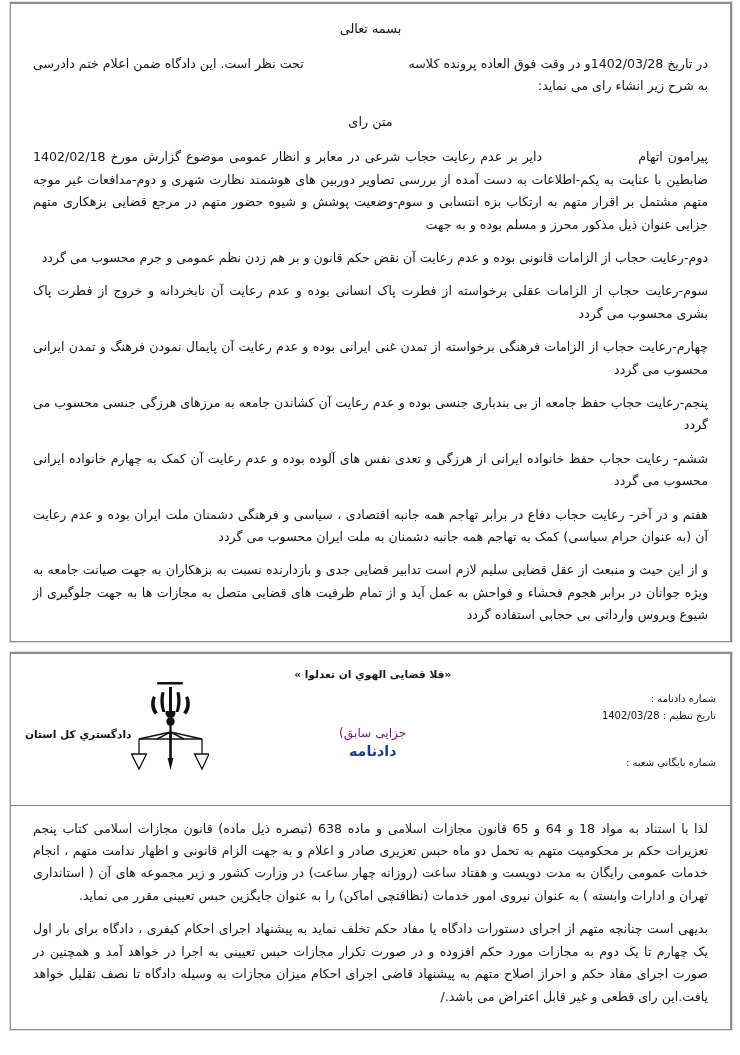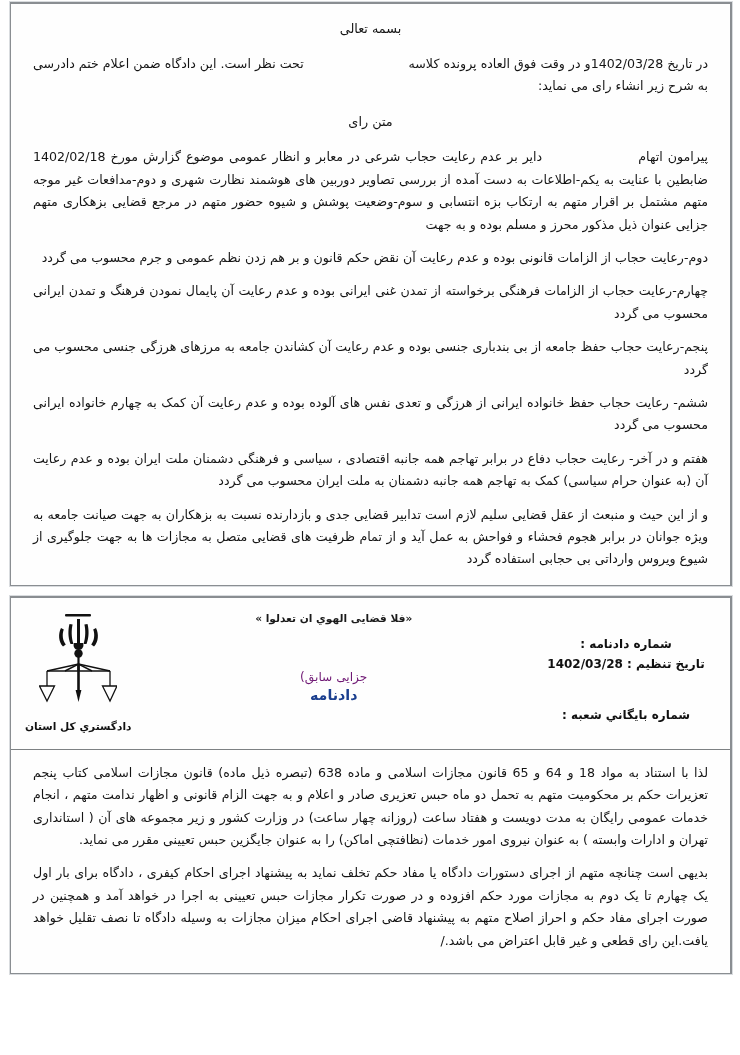--- a/index.html
+++ b/index.html
@@ -84,21 +84,20 @@
     flex-direction: row-reverse;
     align-items: stretch;
     padding: 10px 14px 6px 14px;
     border-bottom: 1px solid #7d8183;
     min-height: 152px;
     box-sizing: border-box;
   }
   .lh-emblem {
     flex: 0 0 104px;
     display: flex;
-    flex-direction: column;
     align-items: center;
     justify-content: flex-start;
     padding-top: 4px;
   }
   .emblem-svg { display: block; }
   .lh-org {
     font-size: 10.6px;
     font-weight: bold;
     margin-top: 2px;
     white-space: nowrap;
@@ -129,24 +128,24 @@
     font-size: 14.2px;
     font-weight: bold;
     color: #1b3f8f;
     letter-spacing: 0.3px;
   }
 
   .lh-fields {
     flex: 0 0 180px;
     display: flex;
     flex-direction: column;
-    align-items: center;
+    align-items: flex-start;
     padding-top: 26px;
-    font-size: 12px;
-    font-weight: bold;
+    font-size: 10px;
+    font-weight: normal;
     color: #111;
   }
   .lh-field {
     white-space: nowrap;
     line-height: 1.7;
   }
   .lh-field.gap { margin-top: 30px; }
 
   
   .lh-body {
@@ -172,20 +171,21 @@
 
     <p class="p center matn">متن رای</p>
 
     <p class="p">
       <span>پیرامون اتهام</span>
       <span class="blankfield"></span>
       <span>دایر بر عدم رعایت حجاب شرعی در معابر و انظار عمومی موضوع گزارش مورخ 1402/02/18 ضابطین با عنایت به یکم-اطلاعات به دست آمده از بررسی تصاویر دوربین های هوشمند نظارت شهری و دوم-مدافعات غیر موجه متهم مشتمل بر اقرار متهم به ارتکاب بزه انتسابی و سوم-وضعیت پوشش و شیوه حضور متهم در مرجع قضایی بزهکاری متهم جزایی عنوان ذیل مذکور محرز و مسلم بوده و به جهت</span>
     </p>
 
     <p class="p">دوم-رعایت حجاب از الزامات قانونی بوده و عدم رعایت آن نقض حکم قانون و بر هم زدن نظم عمومی و جرم محسوب می گردد</p>
+    <p class="p">سوم-رعایت حجاب از الزامات عقلی برخواسته از فطرت پاک انسانی بوده و عدم رعایت آن نابخردانه و خروج از فطرت پاک بشری محسوب می گردد</p>
     <p class="p">چهارم-رعایت حجاب از الزامات فرهنگی برخواسته از تمدن غنی ایرانی بوده و عدم رعایت آن پایمال نمودن فرهنگ و تمدن ایرانی محسوب می گردد</p>
     <p class="p">پنجم-رعایت حجاب حفظ جامعه از بی بندباری جنسی بوده و عدم رعایت آن کشاندن جامعه به مرزهای هرزگی جنسی محسوب می گردد</p>
     <p class="p">ششم- رعایت حجاب حفظ خانواده ایرانی از هرزگی و تعدی نفس های آلوده بوده و عدم رعایت آن کمک به چهارم خانواده ایرانی محسوب می گردد</p>
     <p class="p">هفتم و در آخر- رعایت حجاب دفاع در برابر تهاجم همه جانبه اقتصادی ، سیاسی و فرهنگی دشمنان ملت ایران بوده و عدم رعایت آن (به عنوان حرام سیاسی) کمک به تهاجم همه جانبه دشمنان به ملت ایران محسوب می گردد</p>
     <p class="p last">و از این حیث و منبعث از عقل قضایی سلیم لازم است تدابیر قضایی جدی و بازدارنده نسبت به بزهکاران به جهت صیانت جامعه به ویژه جوانان در برابر هجوم فحشاء و فواحش به عمل آید و از تمام ظرفیت های قضایی متصل به مجازات ها به جهت جلوگیری از شیوع ویروس وارداتی بی حجابی استفاده گردد</p>
   </div>
 
   <div class="panel panel-bottom">
 
     <div class="letterhead">

